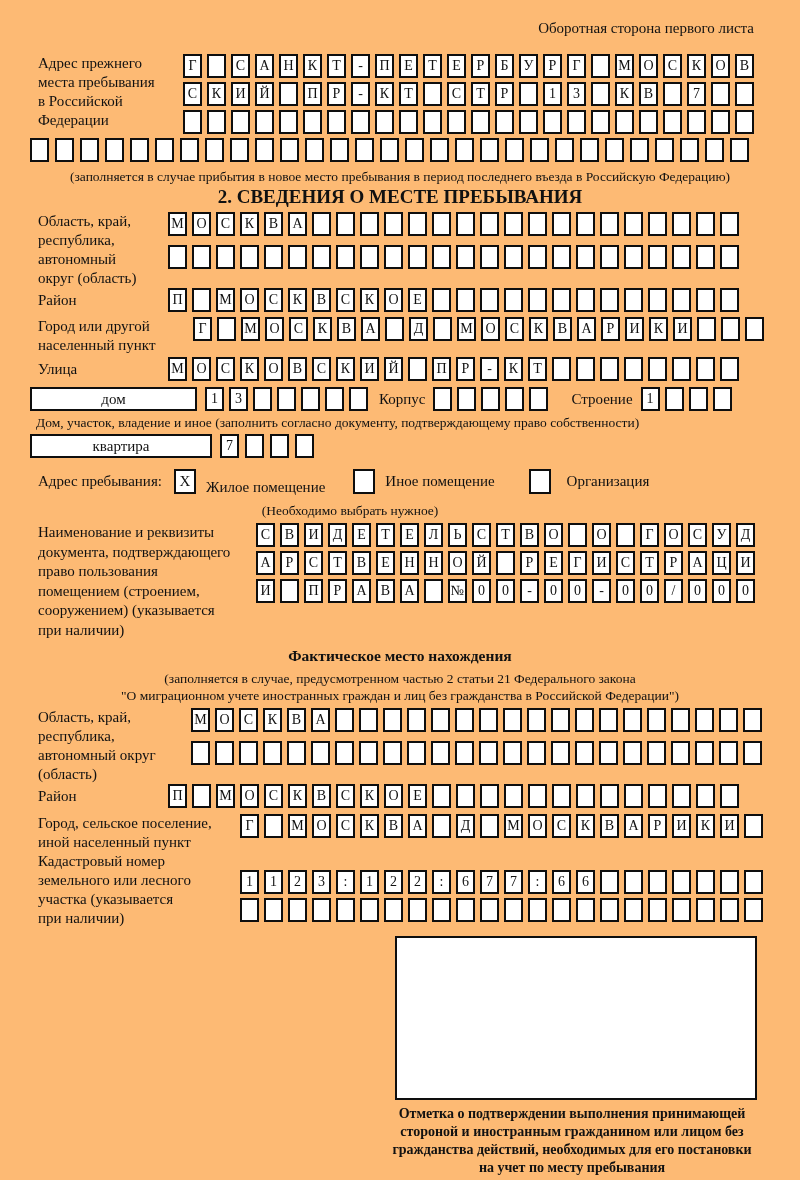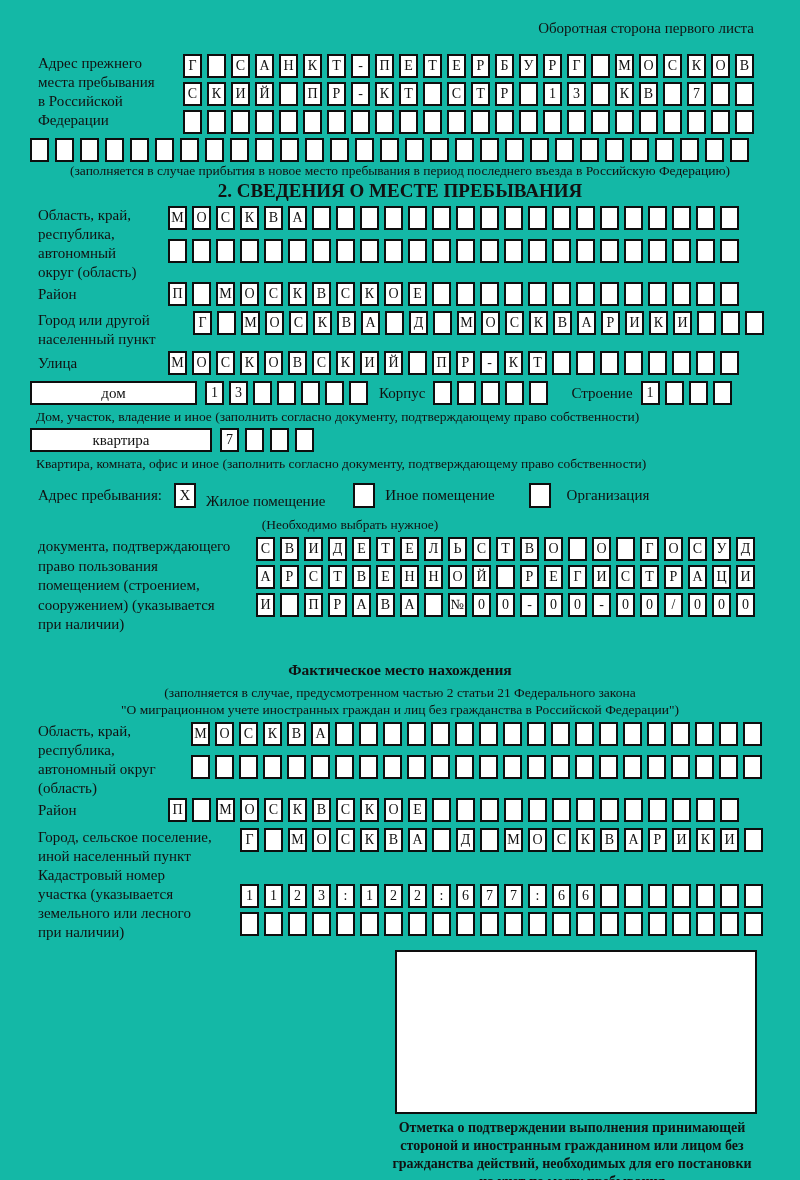--- a/index.html
+++ b/index.html
@@ -1,19 +1,19 @@
 <!DOCTYPE html>
 <html><head>
 <meta charset="utf-8">
 <style>
   html,body{margin:0;padding:0;background:#fff;}
   #page{
     width:800px;height:1180px;box-sizing:border-box;
     padding:20px 30px 15px 30px;overflow:hidden;
-    background:#14b8a6;color:#111;
+    background:#fdba74;color:#111;
     font-family:"Liberation Serif","DejaVu Serif",serif;
     position:relative;
   }
   .hdr{text-align:right;padding-right:16px;font-size:15px;height:18px;}
   .row{display:flex;align-items:flex-start;}
   .label-col{flex:none;padding-left:8px;font-size:15px;line-height:19px;}
   .inline-label{flex:none;font-size:15px;line-height:24px;}
   .cells-col{flex:none;}
   .cell-row{display:flex;flex:none;}
   .cell{
@@ -163,21 +163,21 @@
       <span class="cell"></span>
       <span class="cell"></span>
       <span class="cell"></span>
       <span class="cell"></span>
       <span class="cell"></span>
       <span class="cell"></span>
       <span class="cell"></span>
       <span class="cell"></span>
       <span class="cell"></span>
     </div>
-  <div class="note note-center" style="">(заполняется в случае прибытия в новое место пребывания в период последнего въезда в Российскую Федерацию)</div>
+  <div class="note note-center" style="margin-top:6px;">(заполняется в случае прибытия в новое место пребывания в период последнего въезда в Российскую Федерацию)</div>
 
   <div class="sec-title" style="margin-top:2px;">2. СВЕДЕНИЯ О МЕСТЕ ПРЕБЫВАНИЯ</div>
 
   <div class="row" style="margin-top:5px;min-height:75px;">
     <div class="label-col" style="width:130px;">
       <div>Область, край,</div>
       <div>республика,</div>
       <div>автономный</div>
       <div>округ (область)</div>
     </div>
@@ -361,41 +361,41 @@
 
   <div class="row" style="margin-top:3px;">
     <div class="wide-box" style="width:182px;margin-right:8px;">квартира</div>
     <div class="cell-row gap6">
         <span class="cell">7</span>
         <span class="cell"></span>
         <span class="cell"></span>
         <span class="cell"></span>
       </div>
   </div>
-  <div class="note note-left" style="margin-top:3px;">Квартира, комната, офис и иное (заполнить согласно документу, подтверждающему право собственности)</div>
 
   <div class="row" style="margin-top:5px;align-items:center;">
     <div class="opt-label" style="padding-left:8px;margin-right:12px;">Адрес пребывания:</div>
     <div class="checkbox">
         <span>X</span>
       </div>
     <div class="opt-label" style="margin:12px 28px 0 10px;">Жилое помещение</div>
     <div class="checkbox">
         <span></span>
       </div>
     <div class="opt-label" style="margin:0 34px 0 10px;">Иное помещение</div>
     <div class="checkbox">
         <span></span>
       </div>
     <div class="opt-label" style="margin-left:16px;">Организация</div>
   </div>
   <div class="note note-center" style="margin-top:2px;margin-left:150px;width:340px;">(Необходимо выбрать нужное)</div>
 
   <div class="row" style="margin-top:4px;min-height:117px;">
     <div class="label-col" style="width:218px;line-height:19.5px;">
+      <div>Наименование и реквизиты</div>
       <div>документа, подтверждающего</div>
       <div>право пользования</div>
       <div>помещением (строением,</div>
       <div>сооружением) (указывается</div>
       <div>при наличии)</div>
     </div>
     <div class="cells-col">
       <div class="cell-row mb4">
           <span class="cell">С</span>
           <span class="cell">В</span>
@@ -592,22 +592,22 @@
         <span class="cell">И</span>
         <span class="cell">К</span>
         <span class="cell">И</span>
         <span class="cell"></span>
       </div>
   </div>
 
   <div class="row">
     <div class="label-col" style="width:202px;">
       <div>Кадастровый номер</div>
+      <div>земельного или лесного</div>
       <div>участка (указывается</div>
-      <div>земельного или лесного</div>
       <div>при наличии)</div>
     </div>
     <div class="cells-col" style="margin-top:18px;">
       <div class="cell-row mb4">
           <span class="cell">1</span>
           <span class="cell">1</span>
           <span class="cell">2</span>
           <span class="cell">3</span>
           <span class="cell">:</span>
           <span class="cell">1</span>

